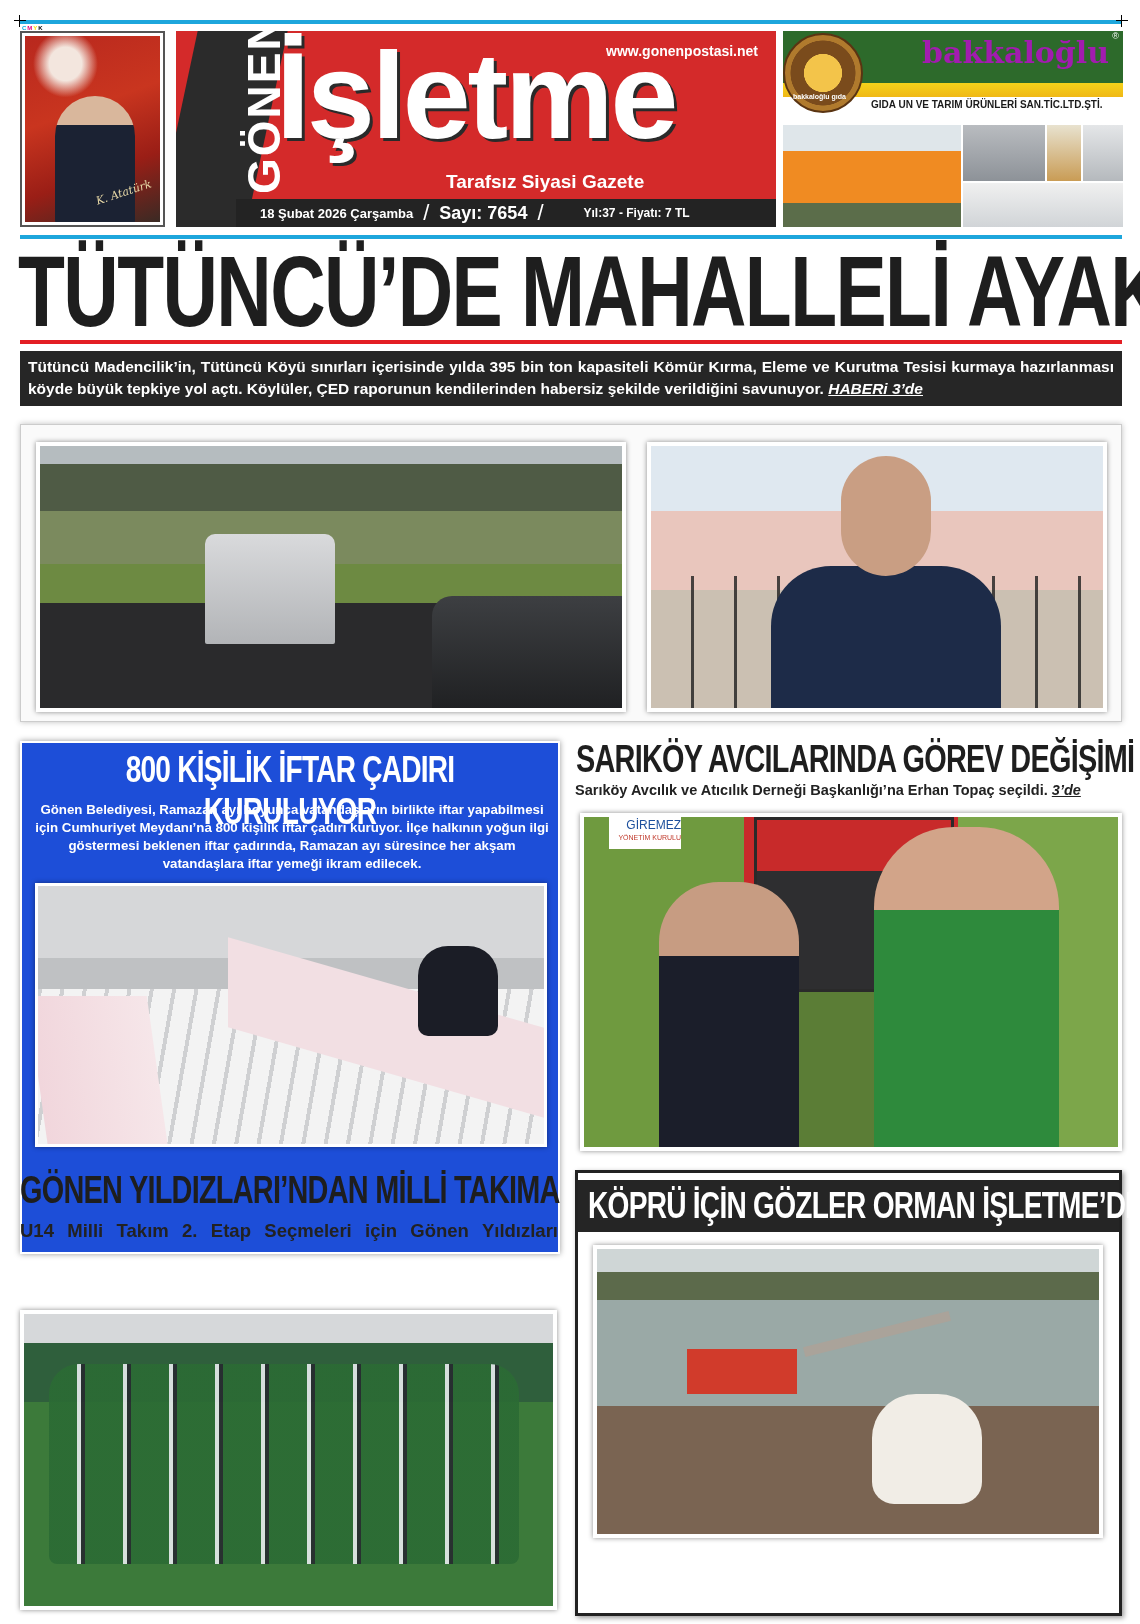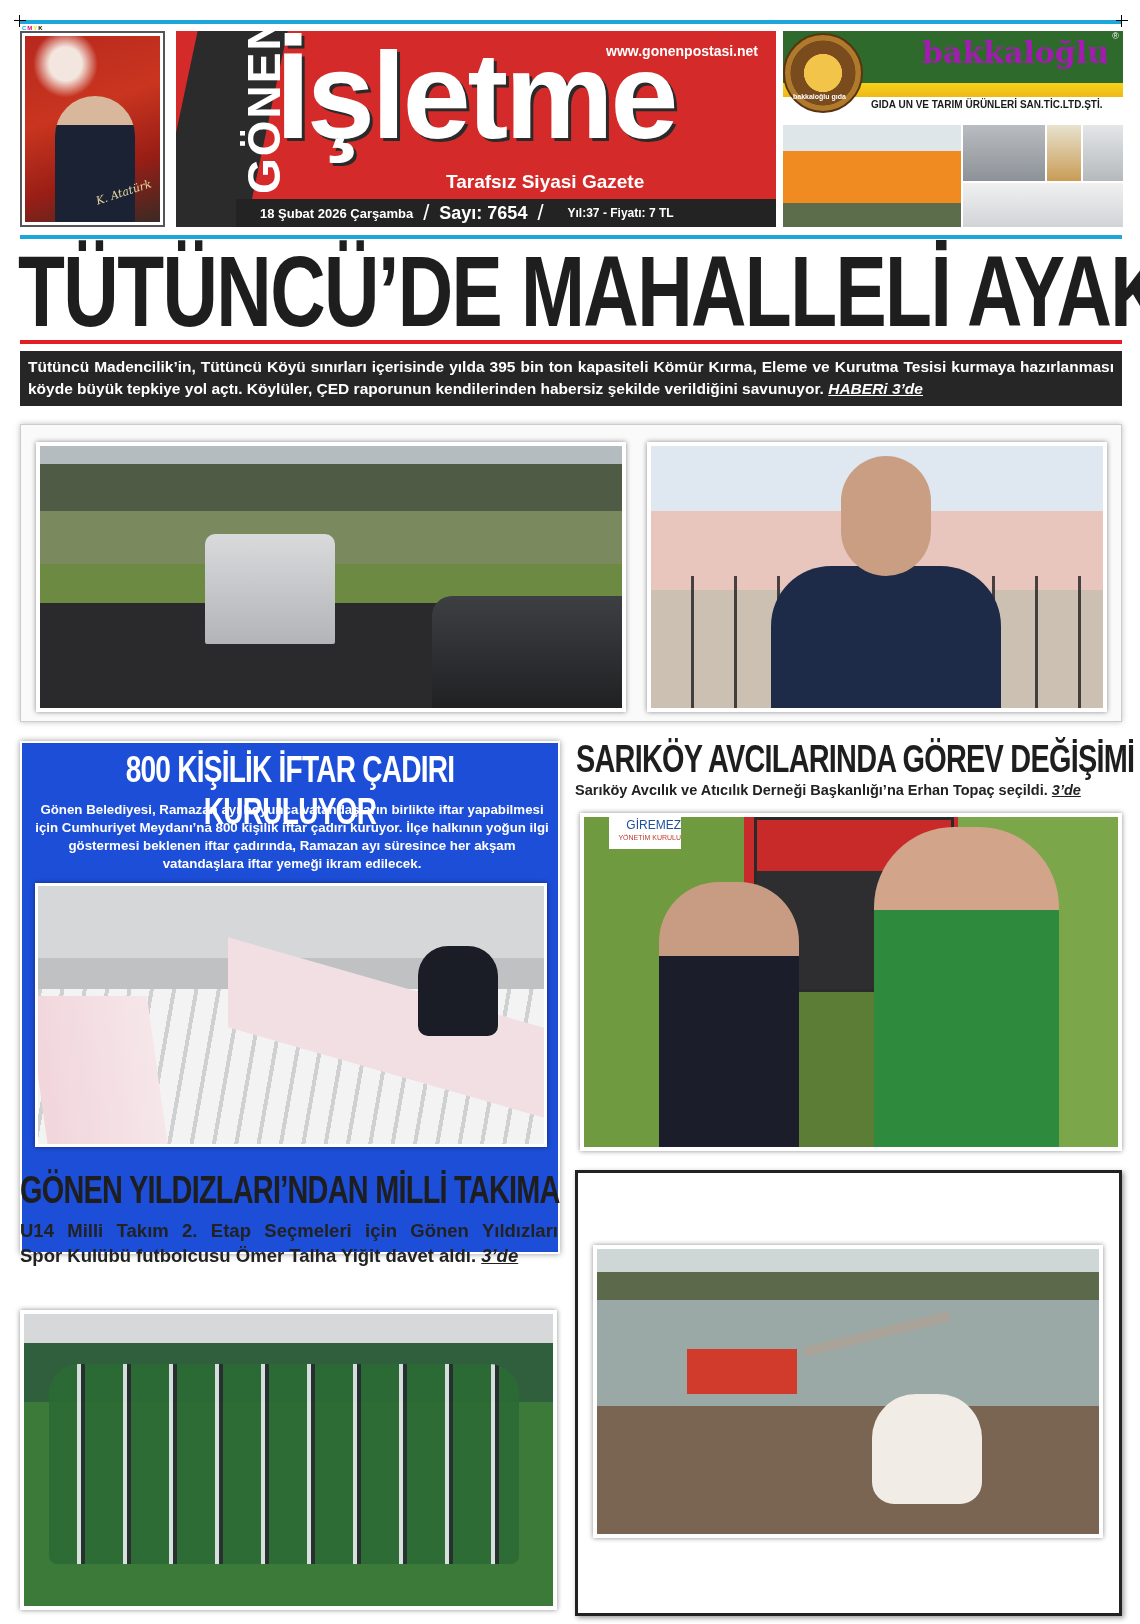--- a/index.html
+++ b/index.html
@@ -29,21 +29,21 @@
   .masthead { left: 176px; top: 31px; width: 600px; height: 196px; background: #d42a2a; overflow: hidden; }
   .mast-slant { position:absolute; left: -20px; top: 0; width: 90px; height: 196px; background:#2b2b2b; transform: skewX(-12deg); transform-origin: bottom left; }
   .mast-gonen { position:absolute; left: 8px; top: 56px; transform: rotate(-90deg); transform-origin: center; font-weight: bold; color:#fff; font-size: 46px; letter-spacing: 2px; width: 160px; text-align:center; }
   .mast-url { position:absolute; right: 18px; top: 12px; color:#fff; font-weight:bold; font-size: 14px; }
   .mast-title { position:absolute; left: 100px; top: 4px; color:#fff; font-weight: bold; font-size: 122px; letter-spacing: -3px; line-height: 1; text-shadow: 3px 3px 0 #2a2a2a; font-family: "Liberation Sans", sans-serif; }
   .mast-tagline { position:absolute; left: 270px; top: 140px; color:#fff; font-weight:bold; font-size: 19px; letter-spacing: 0px; }
   .mast-bar { position:absolute; left: 60px; top: 168px; width: 560px; height: 28px; background:#232323; color:#fff; display:flex; align-items:center; font-weight:bold; }
   .mast-date { margin-left: 24px; font-size: 13px; }
   .mast-slash { margin: 0 10px; font-size: 22px; font-weight: normal; }
   .mast-issue { font-size: 18px; }
-  .mast-year { margin-left: 14px; font-size: 12px; }
+  .mast-year { margin-left: 30px; font-size: 12px; }
 
   
   .ad { left: 783px; top: 31px; width: 340px; height: 196px; background:#fff; overflow:hidden; }
   .ad-head { position:absolute; left:0; top:0; width:100%; height: 60px; background: #2d6a2b; }
   .ad-stripe { position:absolute; left:0; top: 52px; width:100%; height: 14px; background: linear-gradient(#f5d21a, #f0b816); }
   .ad-brand { position:absolute; right: 14px; top: 4px; font-family: "DejaVu Serif", serif; font-weight:bold; font-size: 30px; color:#a21caf; }
   .ad-reg { position:absolute; right: 4px; top: 0px; font-size: 9px; color:#fff; }
   .ad-logo { position:absolute; left: 0; top: 2px; width: 80px; height: 80px; border-radius: 50%; background: radial-gradient(circle, #f3c44a 0 35%, #7a4b1c 36% 60%, #b07a2d 61% 100%); border:2px solid #5a3412; }
   .ad-logo-text { position:absolute; left: 8px; top: 58px; font-size: 7px; color:#fff; font-weight: bold; }
   .ad-sub { position:absolute; left: 88px; top: 68px; font-size: 10px; font-weight: bold; color:#1a1a1a; white-space: nowrap; }
@@ -225,25 +225,25 @@
     <small>YÖNETİM KURULU</small>
   </div>
   <div class="ph-portrait2"></div>
   <div class="ph-man-left"></div>
   <div class="ph-man-right"></div>
 </div>
 
 <div class="abs yildiz-title"><span>GÖNEN YILDIZLARI’NDAN MİLLİ TAKIMA</span></div>
 <div class="abs yildiz-body">
   <div>U14 Milli Takım 2. Etap Seçmeleri için Gönen Yıldızları</div>
-  <div class="last"><span>Spor Kulübü futbolcusu Ömer Talha Yiğit davet aldı.</span> <span class="link-3de">3’de</span></div>
 </div>
 <div class="abs photo ph-team">
   <div class="ph-team-players"></div>
 </div>
 
 <div class="abs kopru-box">
+  <div class="kopru-title"><span>KÖPRÜ İÇİN GÖZLER ORMAN İŞLETME’DE</span></div>
   <div class="photo ph-goats abs">
     <div class="ph-bridge"></div>
     <div class="ph-tractor"></div>
     <div class="ph-goat-w"></div>
   </div>
 </div>
 
 </body></html>

